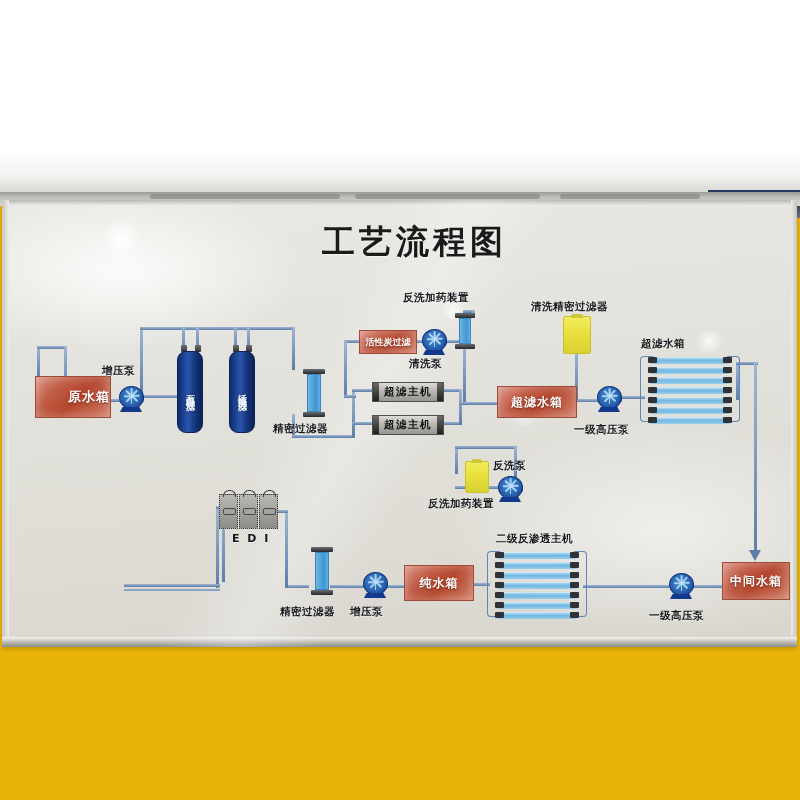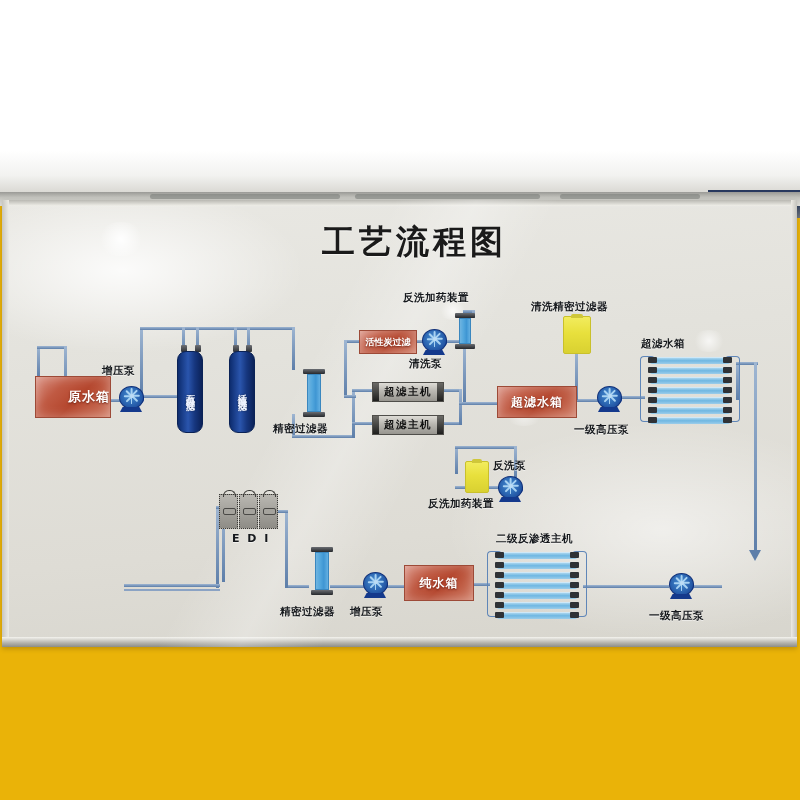--- a/index.html
+++ b/index.html
@@ -365,20 +365,23 @@
       <div class="tcapR" style="right:8px;top:43px;"></div>
     <div class="tube" style="left:10px;top:53px;width:80px;"></div>
     <div class="tcapL" style="left:8px;top:53px;"></div>
       <div class="tcapR" style="right:8px;top:53px;"></div>
     <div class="tube" style="left:10px;top:63px;width:80px;"></div>
     <div class="tcapL" style="left:8px;top:63px;"></div>
       <div class="tcapR" style="right:8px;top:63px;"></div>
   </div>
   <div class="lbl" style="left:641px;top:313px;">超滤水箱</div>
 
+  <div class="tank" style="left:722px;top:538px;width:66px;height:36px;font-size:12px;">
+    <span>中间水箱</span>
+  </div>
 
   <div class="pump" style="left:668px;top:549px;">
     <div class="vol"></div>
     <div class="disc">
       <div class="spoke" style="transform:rotate(0deg);"></div>
       <div class="spoke" style="transform:rotate(45deg);"></div>
       <div class="spoke" style="transform:rotate(90deg);"></div>
       <div class="spoke" style="transform:rotate(135deg);"></div>
       <div class="spoke" style="transform:rotate(180deg);"></div>
       <div class="spoke" style="transform:rotate(225deg);"></div>

